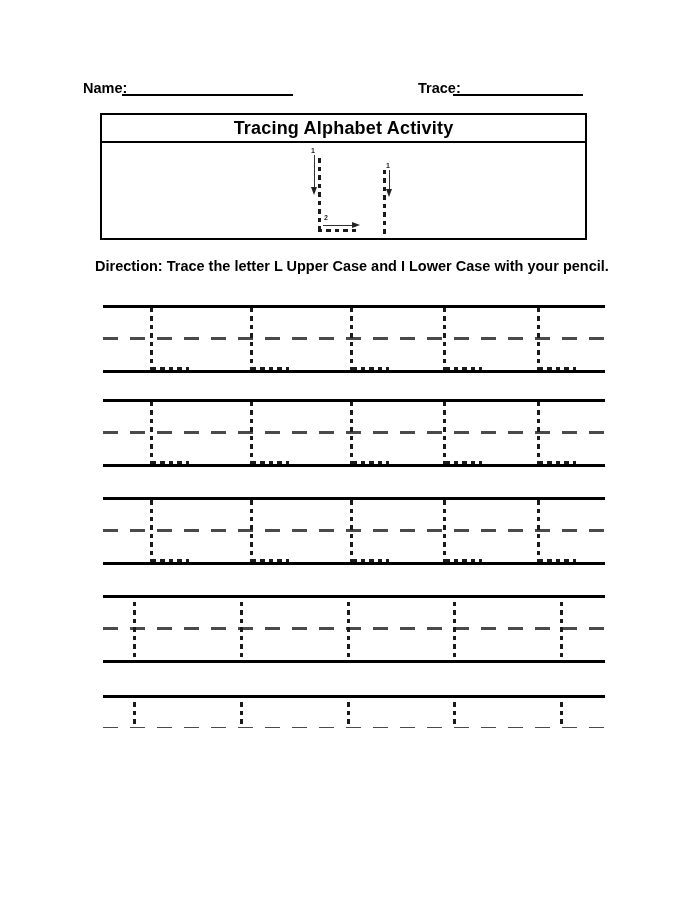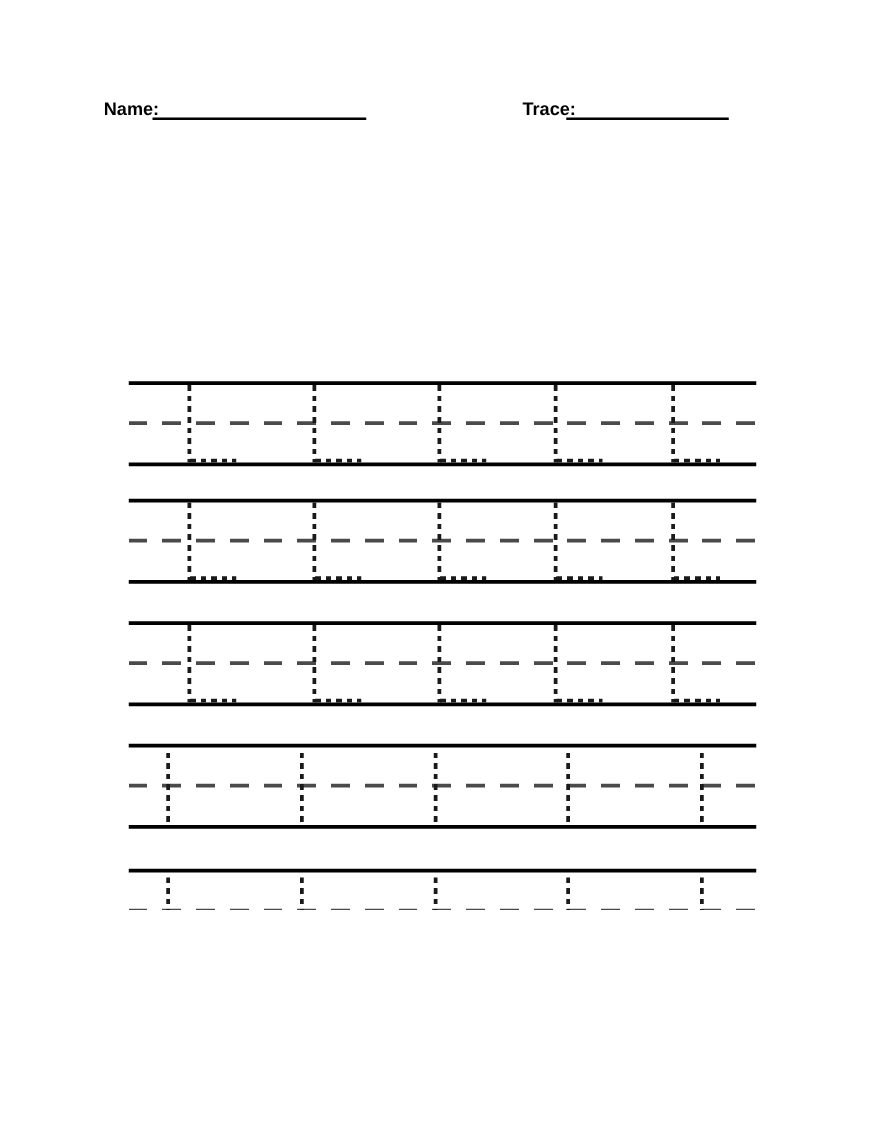--- a/index.html
+++ b/index.html
@@ -64,21 +64,42 @@
 </head>
 <body>
 
 <div class="page">
 
   <span class="hlabel name-label">Name:</span>
   <span class="blank name-line"></span>
   <span class="hlabel date-label">Trace:</span>
   <span class="blank date-line"></span>
 
-
+  <div class="title-box">
+    <div class="title-bar">Tracing Alphabet Activity</div>
+    <div class="demo-area">
+
+      <span class="num" style="left:209px;top:4px">1</span>
+      <div class="shaft-v" style="left:212px;top:12px;height:33px"></div>
+      <div class="head-down" style="left:209px;top:44px"></div>
+      <div class="demo-stem" style="left:216px;top:15px;height:73px"></div>
+      <span class="num" style="left:222px;top:71px">2</span>
+      <div class="shaft-h" style="left:221px;top:82px;width:30px"></div>
+      <div class="head-right" style="left:250px;top:79px"></div>
+      <div class="demo-foot" style="left:216px;top:86px;width:40px"></div>
+
+      <span class="num" style="left:284px;top:19px">1</span>
+      <div class="shaft-v" style="left:287px;top:27px;height:20px"></div>
+      <div class="head-down" style="left:284px;top:46px"></div>
+      <div class="demo-stem" style="left:281px;top:27px;height:64px"></div>
+
+    </div>
+  </div>
+
+  <div class="direction">Direction: Trace the letter L Upper Case and I Lower Case with your pencil.</div>
 
   <div class="rows-wrap" id="rows-container">
       <div class="trace-row" style="top: 0px;">
         <div class="midline"></div>
         <div class="letter upper" style="left: 47px;">
           <div class="stem"></div>
           <div class="foot"></div>
         </div>
         <div class="letter upper" style="left: 147px;">
           <div class="stem"></div>

